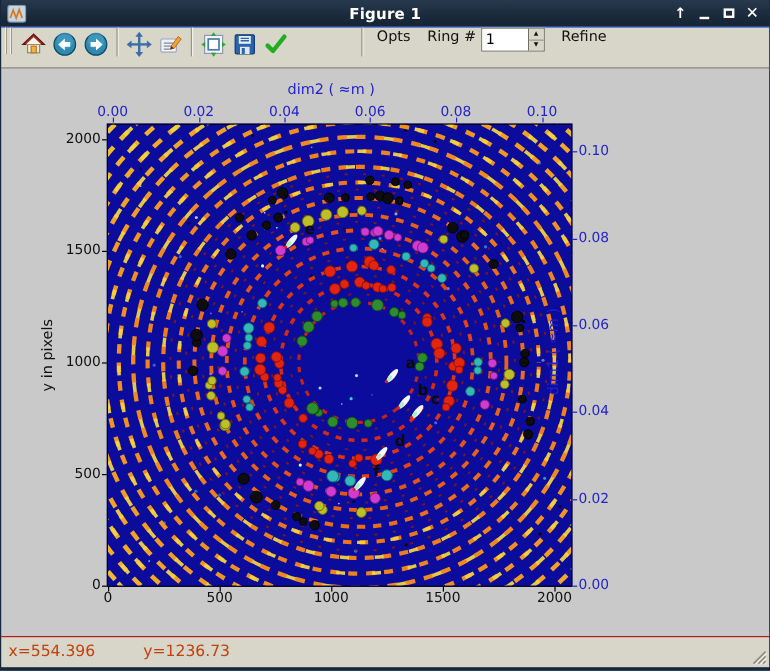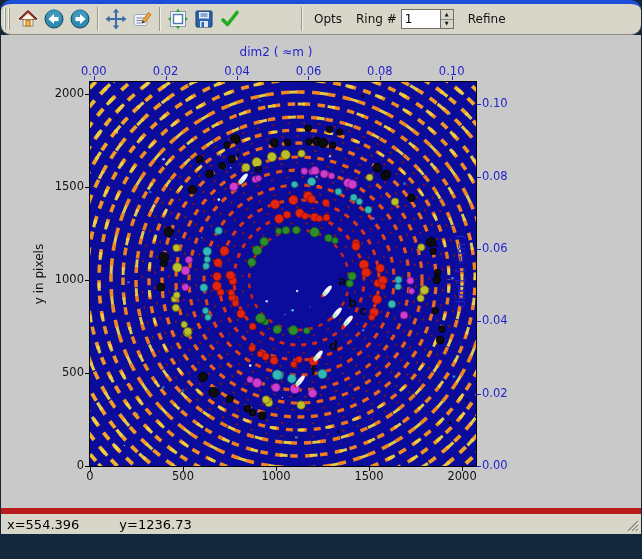--- a/index.html
+++ b/index.html
@@ -24,22 +24,22 @@
   .win-btns { position:absolute; right:7px; top:0; height:22px; display:flex; align-items:center; gap:6px; }
   .wbtn { width:14px; height:14px; display:flex; align-items:center; justify-content:center; color:#fff; cursor:pointer; }
   .wbtn.up { font-size:12px; font-weight:bold; }
   .wbtn .minbar { width:8px; height:2px; background:#fff; margin-top:7px; }
   .wbtn .maxbox { width:9px; height:8px; border:2px solid #fff; }
   .wbtn.close { font-size:13px; font-weight:bold; }
 
   
   .toolbar {
     height:35px; background:#d8d5c9;
-    border-top:4px solid #1d4ed8; border-bottom:1px solid #8f8c80;
-    display:flex; align-items:center;border-radius:10px;
+    border-top:1px solid #1d4ed8; border-bottom:1px solid #8f8c80;
+    display:flex; align-items:flex-start;
   }
   .tb-grip { width:7px; height:22px; margin:0 4px 0 3px;
     background:repeating-linear-gradient(90deg,#f2f0e8 0 1px,#9a9688 1px 2px,transparent 2px 4px); }
   .tb-btn { width:26px; height:28px; display:flex; align-items:center; justify-content:center; cursor:pointer; }
   .tb-btn svg { width:22px; height:22px; display:block; }
   .tb-sep { width:2px; height:24px; margin:0 4px;
     border-left:1px solid #9a9688; border-right:1px solid #f2f0e8; }
   .tb-label { font-size:12px; color:#111; padding:0 7px; cursor:pointer; white-space:nowrap; }
   .spinbox { display:flex; height:20px; margin-left:2px; border:1px solid #6f6d64; background:#fff; }
   .spin-value { width:38px; border:none; outline:none; font-size:12px; padding:1px 3px;
@@ -59,32 +59,49 @@
   .axis-label { position:absolute; font-size:12px; color:#111; white-space:nowrap; }
   .axis-label.blue { color:#2323cc; }
   .rot { transform:rotate(-90deg); transform-origin:center; }
   .tick-label { position:absolute; font-size:11.5px; color:#111; white-space:nowrap; }
   .tick-label.blue { color:#2323cc; }
   .tickmark { position:absolute; background:#000; }
   .tickmark.blue { background:#2323cc; }
 
   
   .statusbar {
-    position:relative; height:26px; background:#d8d5c9; border-top:6px solid #b91c1c;
-    display:flex; align-items:center; font-size:13px; color:#000000;
+    position:relative; height:26px; background:#d8d5c9; border-top:1px solid #b91c1c;
+    display:flex; align-items:center; font-size:13px; color:#c2410c;
   }
   .coord-x { margin-left:6px; }
   .coord-y { margin-left:40px; }
   .resize-grip { position:absolute; right:2px; bottom:2px; width:14px; height:14px; cursor:nwse-resize; }
 </style>
 </head>
 <body>
 
 <div class="window">
 
+  <div class="titlebar">
+    <svg class="app-icon" viewBox="0 0 16 15">
+      <rect x="0.5" y="0.5" width="15" height="14" rx="2" fill="#c3d6e4" stroke="#7f98ac"></rect>
+      <path d="M2.5 11 L5 4.5 L7.5 11 L10 4 L12.5 11" stroke="#e07818" stroke-width="1.5" fill="none"></path>
+    </svg>
+    <span class="win-title">Figure 1</span>
+    <div class="win-btns">
+      <div class="wbtn up">↑</div>
+      <div class="wbtn">
+          <div class="minbar"></div>
+        </div>
+      <div class="wbtn">
+          <div class="maxbox"></div>
+        </div>
+      <div class="wbtn close">✕</div>
+    </div>
+  </div>
 
   <div class="toolbar">
     <div class="tb-grip"></div>
 
     <div class="tb-btn">
       <svg viewBox="0 0 22 22">
         <rect x="6" y="9.5" width="10" height="8.5" fill="#f4ecd4" stroke="#8a8a7a"></rect>
         <path d="M2 11 L11 2.5 L20 11 Z" fill="#9b3128" stroke="#5e150e"></path>
         <path d="M4.5 11 L11 5 L17.5 11 Z" fill="#f7f3e4"></path>
         <rect x="9" y="12.5" width="4.2" height="5.5" fill="#f0b54a" stroke="#b97a1e"></rect>

